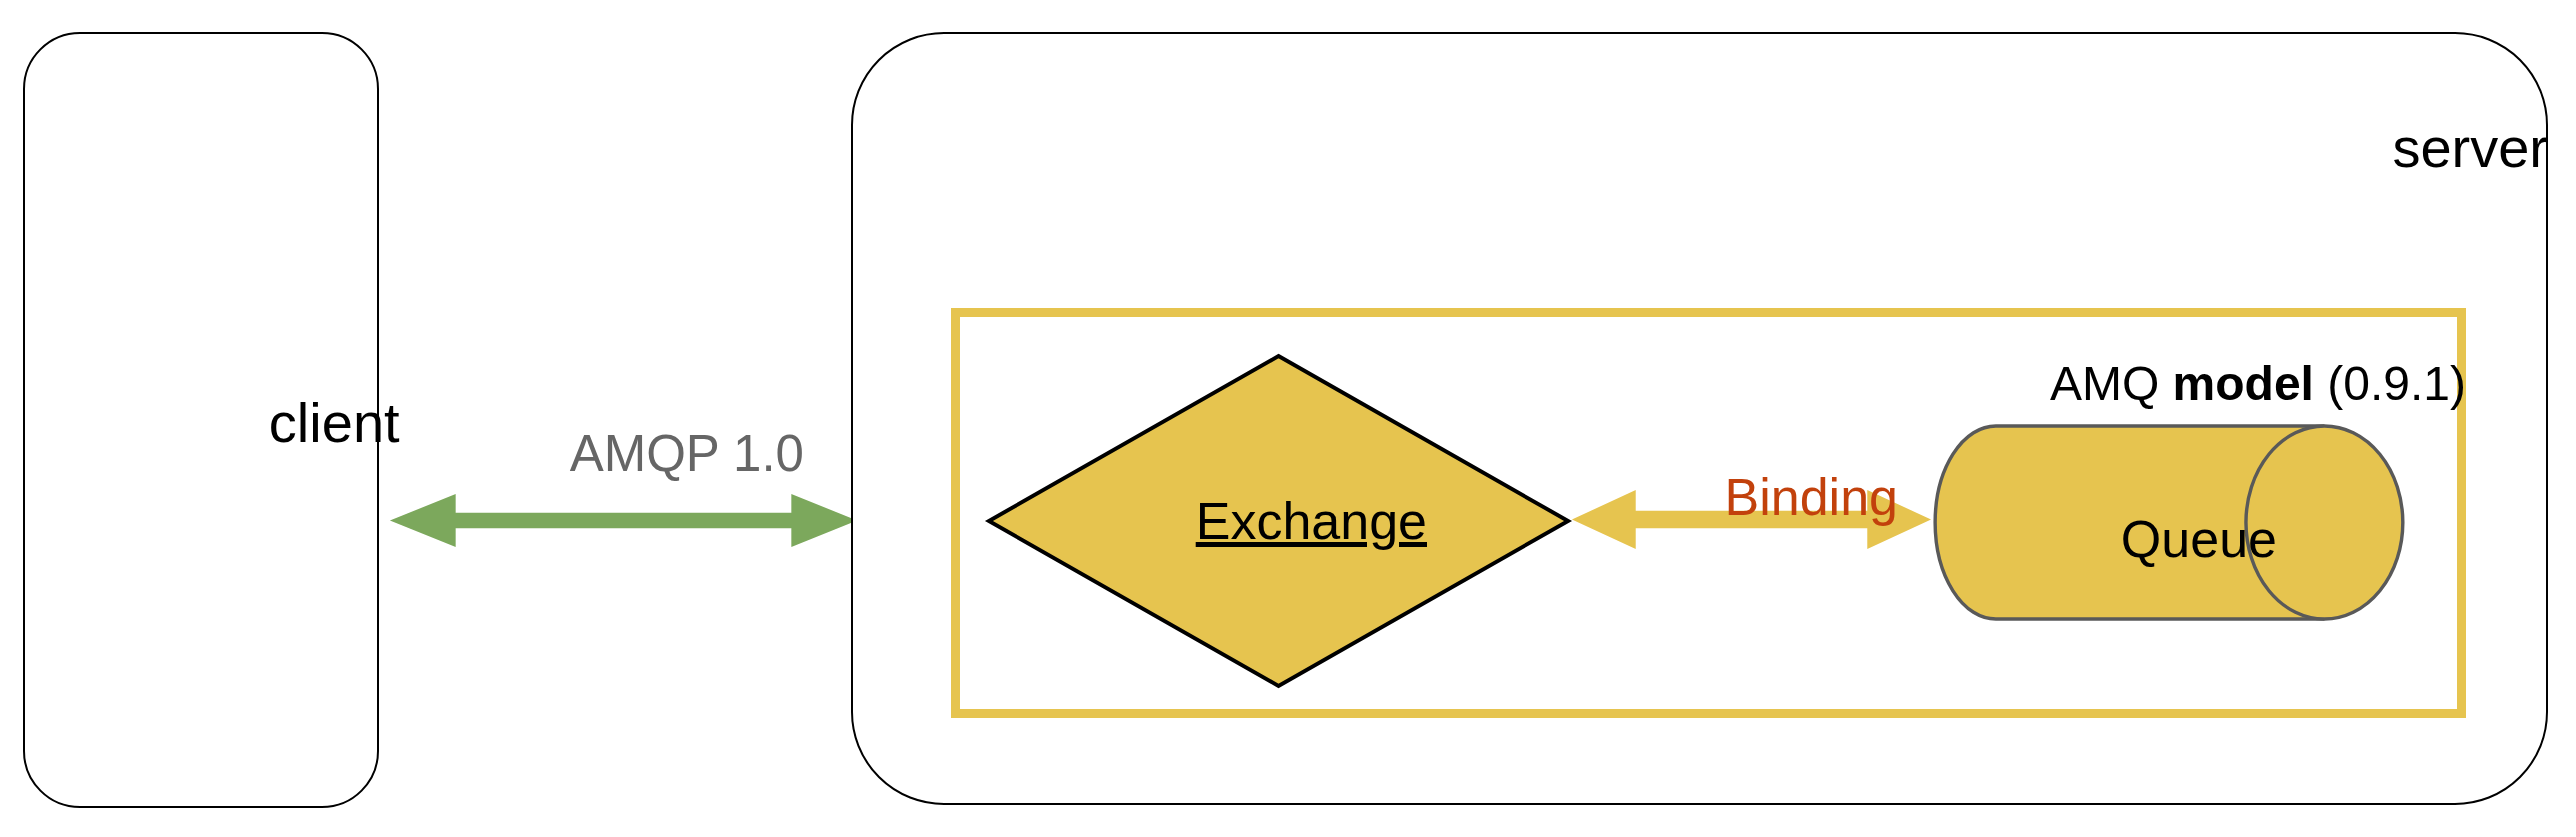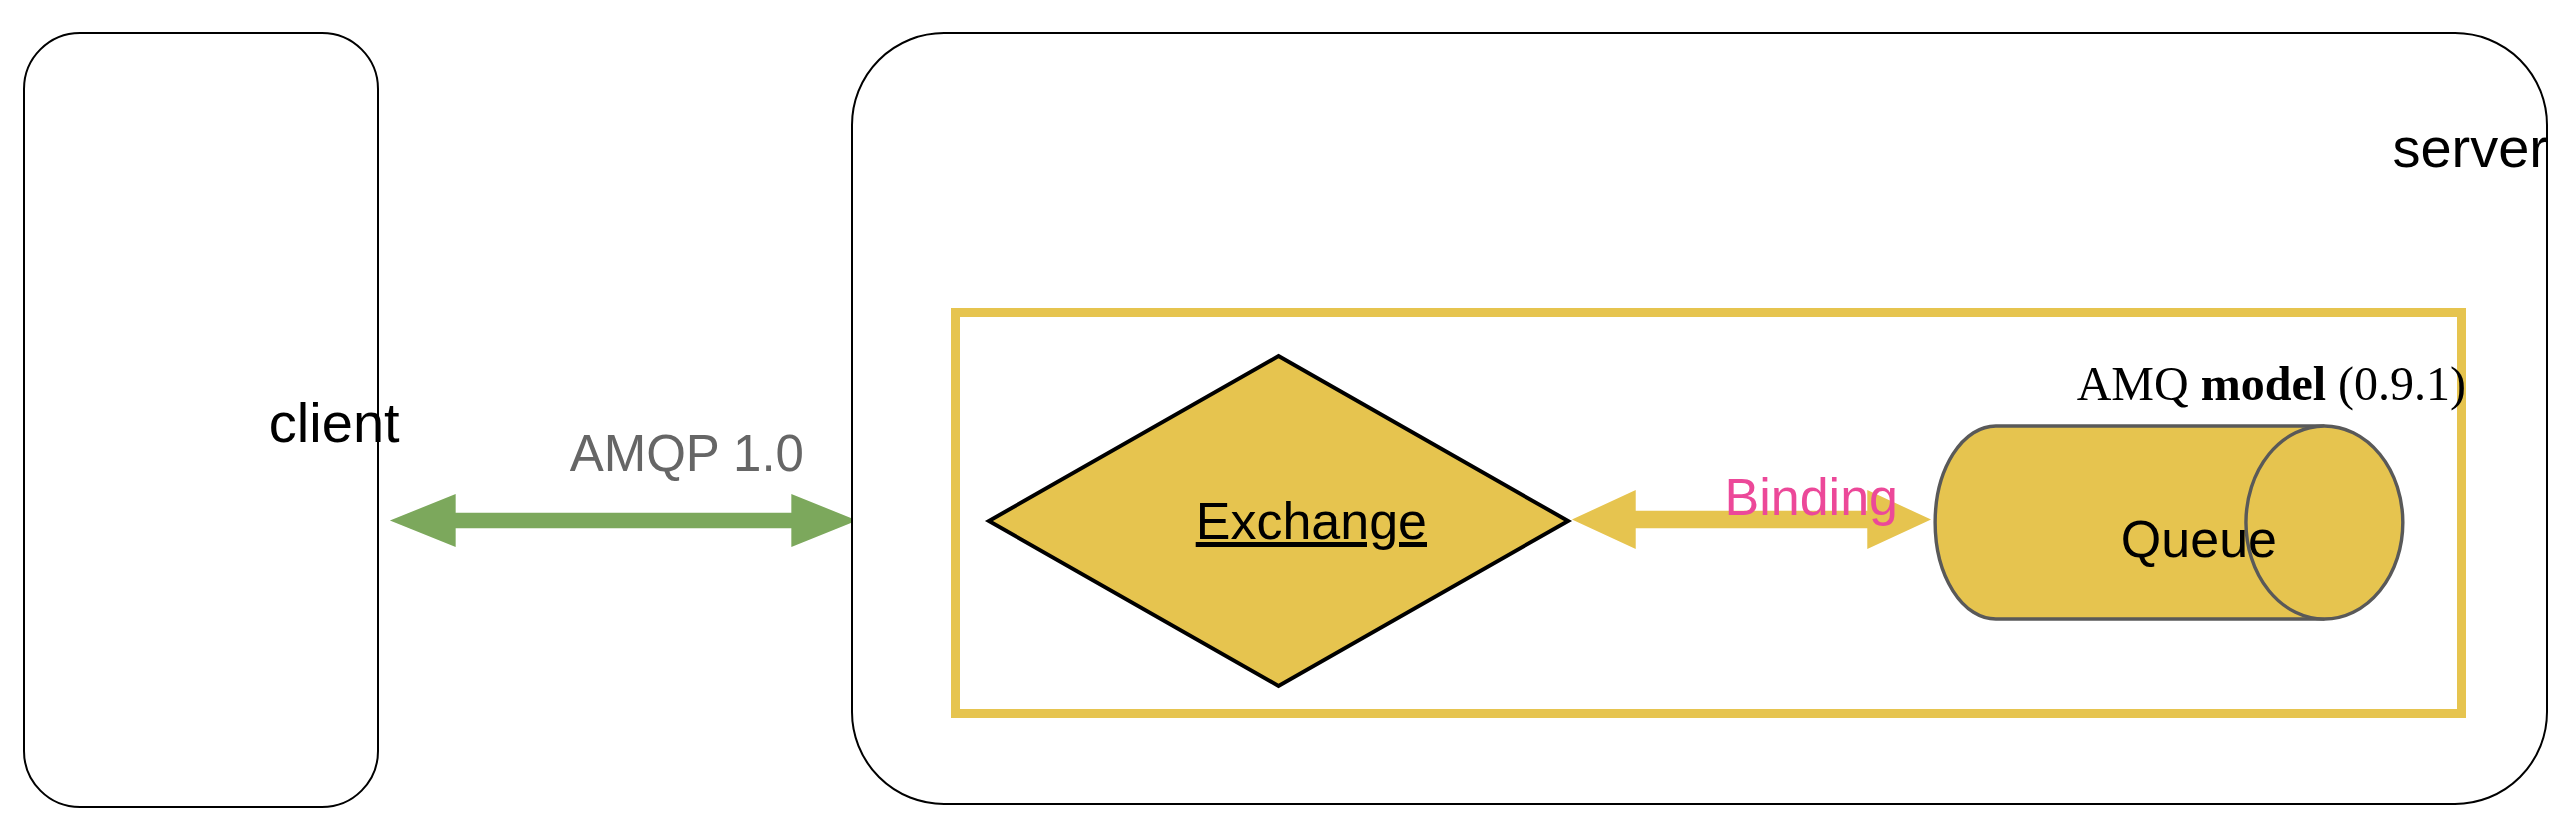--- a/index.html
+++ b/index.html
@@ -30,24 +30,24 @@
   }
   .lbl {
     position: absolute;
     text-align: right;
     color: #000000;
     white-space: nowrap;
   }
   .lbl-client  { left: 22.6px;   width: 356px;  top: 393px; font-size: 56px; line-height: 59px; padding-left: 21px; }
   .lbl-server  { left: 851px;  width: 1697px; top: 118px; font-size: 56px; line-height: 59px; }
   .lbl-amqp    { left: 411px;  width: 393px;  top: 426px; font-size: 51px; line-height: 55px; color: #666666; }
-  .lbl-model   { left: 951px;  width: 1515px; top: 357px; font-size: 48px; line-height: 53px; font-family: Liberation Serif, serif; }
+  .lbl-model   { left: 951px;  width: 1515px; top: 357px; font-size: 48px; line-height: 53px; }
   .lbl-model b { font-weight: bold; }
   .lbl-exchange{ left: 1132px; width: 295px;  top: 494px; font-size: 52px; line-height: 55px; text-decoration: underline; }
-  .lbl-binding { left: 1603px; width: 295px;  top: 470px; font-size: 52px; line-height: 55px; color: #ec4899; }
+  .lbl-binding { left: 1603px; width: 295px;  top: 470px; font-size: 52px; line-height: 55px; color: #c2410c; }
   .lbl-queue   { left: 1982px; width: 295px;  top: 512px; font-size: 52px; line-height: 55px; }
   .svg-abs { position: absolute; display: block; }
   .svg-amqp-arrow    { left: 385px;  top: 485px; }
   .svg-exchange      { left: 984px; top: 351px; }
   .svg-binding-arrow { left: 1569px; top: 487px; }
   .svg-queue         { left: 1929px; top: 422px; }
 </style>
 </head>
 <body>
 

